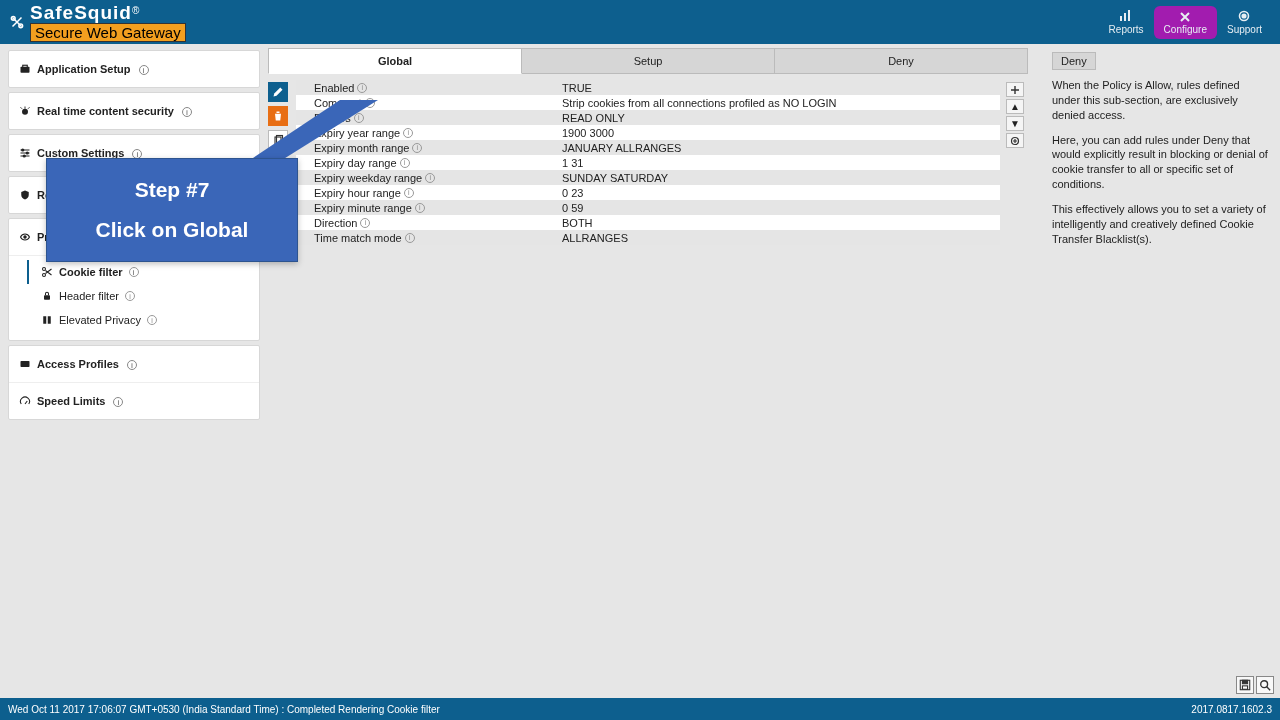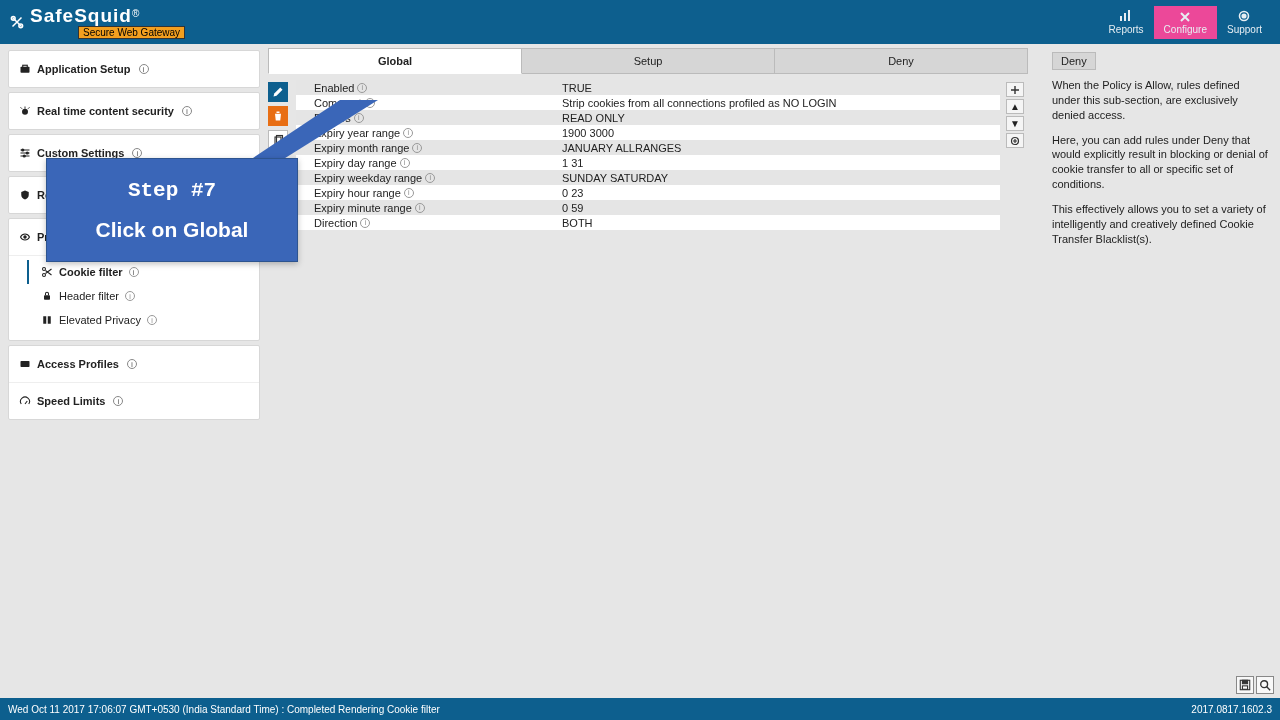--- a/index.html
+++ b/index.html
@@ -3,33 +3,33 @@
 <meta charset="utf-8">
 <style>
   * { box-sizing: border-box; }
   html, body { margin:0; padding:0; width:1280px; height:720px; font-family: Verdana, Arial, sans-serif; font-size:11px; color:#222; background:#e6e6e6; overflow:hidden; }
   
   .topbar { height:44px; background:#0d5f8e; color:#fff; display:flex; align-items:center; justify-content:space-between; padding:0 8px; }
   .brand { display:flex; align-items:center; }
   .brand-icon { width:18px; height:18px; margin-right:4px; }
   .brand-name { font-size:19px; letter-spacing:1px; font-weight:600; }
   .brand-sup { font-size:10px; vertical-align:super; }
-  .brand-tag { display:block; font-size:10px; color:#000; background:#f39f1f; padding:0 4px; margin-top:-1px; border:1px solid #333; width:fit-content;margin-left:48px; }
+  .brand-tag { display:block; font-size:15px; color:#000; background:#f39f1f; padding:0 4px; margin-top:-1px; border:1px solid #333; width:fit-content; }
   .brand-wrap { display:flex; flex-direction:column; }
   .topnav { display:flex; }
   .topnav-item { padding:4px 10px; text-align:center; font-size:10px; color:#e7eef3; cursor:pointer; }
-  .topnav-item.active { background:#ec4899; }
+  .topnav-item.active { background:#a21caf;border-radius:6px; }
   .topnav-item svg, .topnav-item .icn { display:block; margin:0 auto 2px auto; }
 
   
   .wrap { display:flex; height: calc(100% - 44px - 22px - 12px); }
   
   .side-col { width:260px; padding:6px 0 6px 8px; }
   .side-panel { background:#fff; border:1px solid #d7d7d7; border-radius:2px; margin-bottom:4px; padding:0; }
-  .side-item { display:flex; align-items:center; gap:6px; padding:12px 10px; border-bottom:1px solid #eee; cursor:pointer; font-size:11px; color:#222; font-weight:600; position:relative;}
+  .side-item { display:flex; align-items:flex-end; gap:6px; padding:12px 10px; border-bottom:1px solid #eee; cursor:pointer; font-size:11px; color:#222; font-weight:600; position:relative;}
   .side-item:last-child { border-bottom:none; }
   .side-item .info { width:10px; height:10px; border-radius:50%; border:1px solid #888; font-size:7px; line-height:9px; text-align:center; color:#888; margin-left:2px; flex:none;}
   .sub-children { padding:4px 0 8px 26px; }
   .sub-item { display:flex; align-items:center; gap:6px; padding:6px 6px; font-size:11px; cursor:pointer; position:relative;}
   .sub-item.active { font-weight:700; }
   .sub-item.active::before { content:""; position:absolute; left:-8px; top:0; bottom:0; width:2px; background:#0d5f8e; }
   .mini-icon { width:12px; height:12px; flex:none; }
 
   
   .main-col { flex:1; padding:4px 4px 0 8px; display:flex; gap:24px; }
@@ -58,21 +58,21 @@
   .info-title { display:inline-block; background:#d6d6d6; border:1px solid #bbb; padding:2px 8px; margin-bottom:8px; font-size:11px; }
   .info-panel p { margin:0 0 10px 0; line-height:1.35; }
 
   
   .footer-icons { position:absolute; right:6px; bottom:26px; display:flex; gap:2px; }
   .fbtn { width:18px; height:18px; border:1px solid #888; background:#f8f8f8; display:flex; align-items:center; justify-content:center; cursor:pointer; }
   .statusbar { position:absolute; left:0; right:0; bottom:0; height:22px; background:#0d5f8e; color:#fff; font-size:10px; padding:0 8px; display:flex; align-items:center; justify-content:space-between; }
 
   
   .callout { position:absolute; left:46px; top:158px; width:252px; height:104px; background:#3a66b8; border:1px solid #2d548f; color:#fff; font-size:21px; font-weight:600; display:flex; flex-direction:column; align-items:center; justify-content:center; box-shadow:0 2px 6px rgba(0,0,0,.25); }
-  .callout .l1 { margin-bottom:16px;font-family:Liberation Mono, monospace; }
+  .callout .l1 { margin-bottom:16px; }
   
   .pointer { position:absolute; left:250px; top:100px; width:120px; height:70px; }
   .pointer svg { display:block; }
 
   
   svg { display:block; }
 
   .info-c { width:10px; height:10px; border-radius:50%; border:1px solid #999; font-size:7px; line-height:9px; text-align:center; color:#888; display:inline-flex; align-items:center; justify-content:center; flex:none;}
 </style>
 </head>
@@ -307,20 +307,27 @@
               </div>
               <div class="value">0  59</div>
             </div>
             <div class="row">
               <div class="label">
                 <span>Direction</span>
                 <span class="info-c">i</span>
               </div>
               <div class="value">BOTH</div>
             </div>
+            <div class="row">
+              <div class="label">
+                <span>Time match mode</span>
+                <span class="info-c">i</span>
+              </div>
+              <div class="value">ALLRANGES</div>
+            </div>
           </div>
         <div class="grid-right-icons">
           <div class="ctl">
               <svg width="10" height="10" viewBox="0 0 10 10">
                 <path d="M5 1v8M1 5h8" stroke="#333" stroke-width="1.4"></path>
               </svg>
             </div>
           <div class="ctl">▲</div>
           <div class="ctl">▼</div>
           <div class="ctl">

